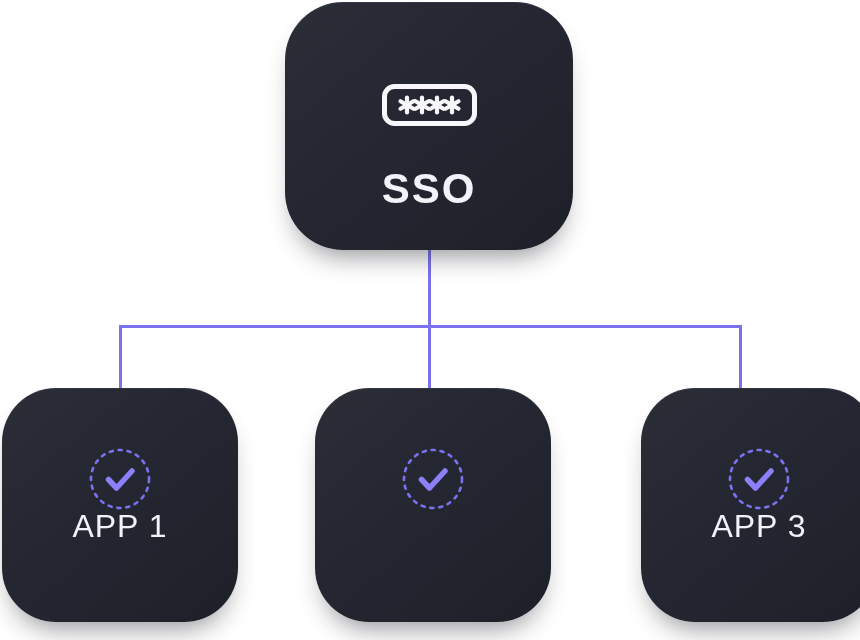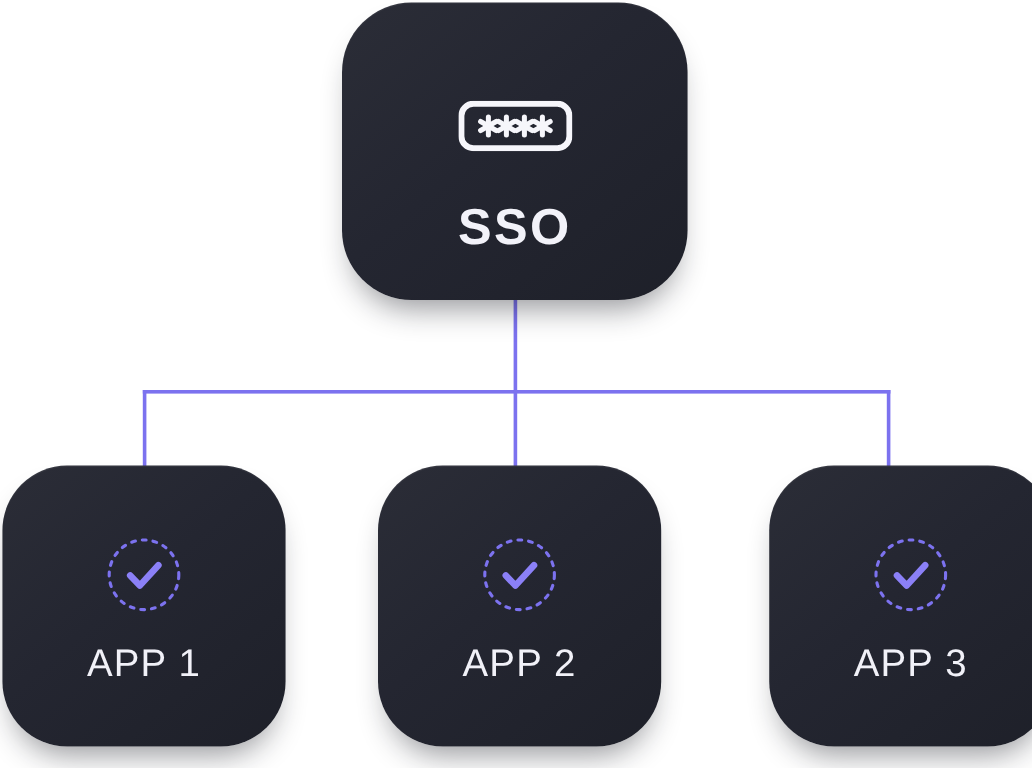--- a/index.html
+++ b/index.html
@@ -35,21 +35,20 @@
     border-radius: 58px;
     padding-top: 82px;
     gap: 42px;
   }
   .node-app {
     top: 388px;
     width: 236px;
     height: 234px;
     border-radius: 54px;
     padding-top: 60px;
-    gap: 26px;
   }
   .node-app-1 { left: 2px; }
   .node-app-2 { left: 315px; }
   .node-app-3 { left: 622px; margin-left: 19px; }
 
   .root-label {
     color: #f2f2f9;
     font-size: 42px;
     font-weight: bold;
     letter-spacing: 2px;
@@ -119,21 +118,20 @@
     <div class="app-label">APP 1</div>
   </div>
 
   <div class="node node-app node-app-2">
     <span class="icon-wrap">
       <svg width="62" height="62" viewBox="0 0 62 62" fill="none">
         <circle cx="31" cy="31" r="29" stroke-width="2.6" stroke-dasharray="3.2 5.8" stroke-linecap="round" stroke="#7c72ef"></circle>
         <path d="M19.5 31.5 L27.5 40 L43 23" stroke-width="5.5" stroke-linecap="round" stroke-linejoin="round" stroke="#8b80f7"></path>
       </svg>
     </span>
-    <div class="app-label">APP 2</div>
   </div>
 
   <div class="node node-app node-app-3">
     <span class="icon-wrap">
       <svg width="62" height="62" viewBox="0 0 62 62" fill="none">
         <circle cx="31" cy="31" r="29" stroke-width="2.6" stroke-dasharray="3.2 5.8" stroke-linecap="round" stroke="#7c72ef"></circle>
         <path d="M19.5 31.5 L27.5 40 L43 23" stroke-width="5.5" stroke-linecap="round" stroke-linejoin="round" stroke="#8b80f7"></path>
       </svg>
     </span>
     <div class="app-label">APP 3</div>

